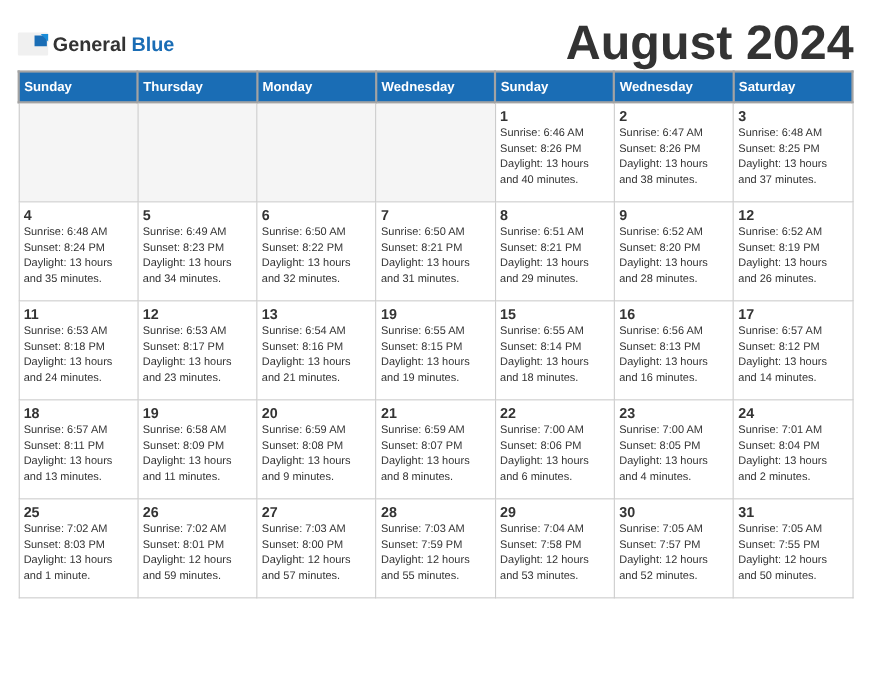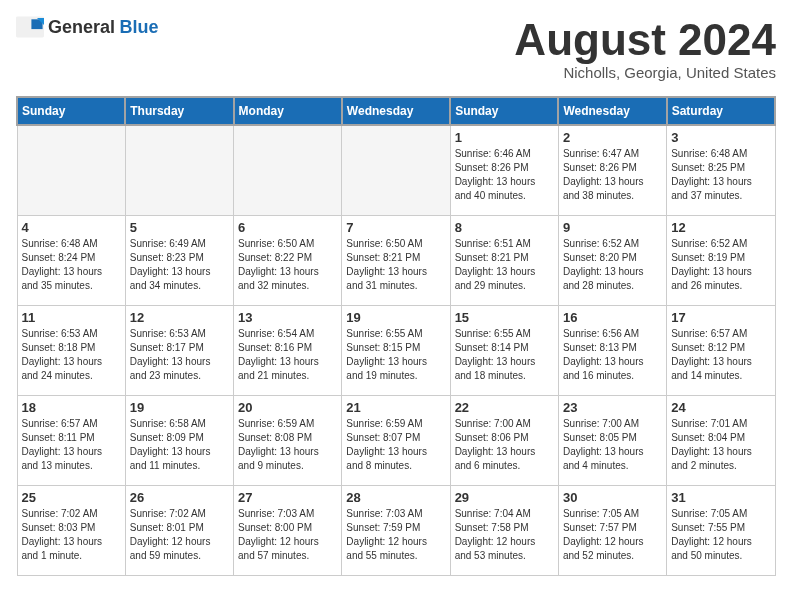--- a/index.html
+++ b/index.html
@@ -6,22 +6,22 @@
     body {
       font-family: Arial, sans-serif;
       background: #fff;
       width: 792px;
       min-height: 612px;
       padding: 16px;
     }
     .header {
       display: flex;
       justify-content: space-between;
-      align-items: flex-start;
-      margin-bottom: 15px;
+      align-items: center;
+      margin-bottom: 0;
     }
     .logo {
       display: flex;
       align-items: center;
       gap: 4px;
     }
     .logo-text-general {
       font-size: 18px;
       font-weight: bold;
       color: #333;
@@ -101,21 +101,20 @@
     </svg>
     <div>
       <div style="line-height:1">
         <span class="logo-text-general">General</span>
         <span class="logo-text-blue">Blue</span>
       </div>
     </div>
   </div>
   <div class="title-block">
     <div class="month-title">August 2024</div>
-    <div class="location-title">Nicholls, Georgia, United States</div>
   </div>
 </div>
 
 <table>
   <thead>
     <tr>
     <th>Sunday</th>
         <th>Thursday</th>
         <th>Monday</th>
         <th>Wednesday</th>

